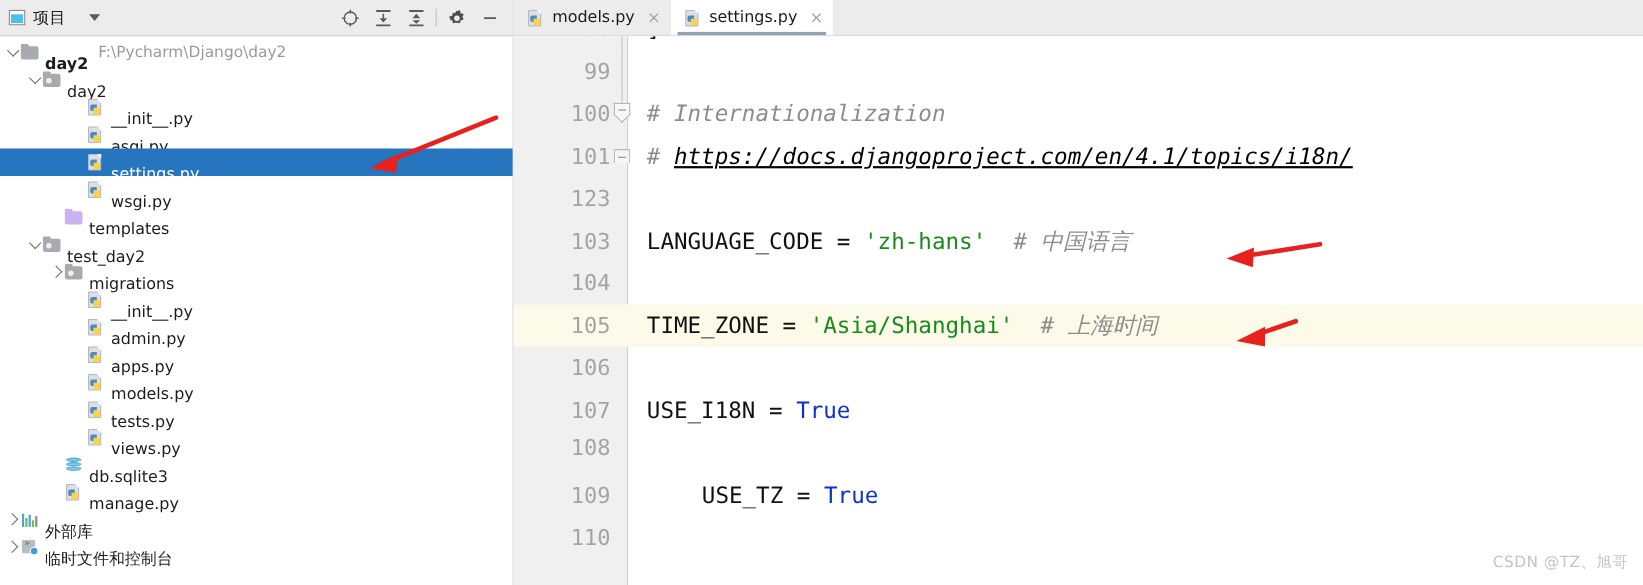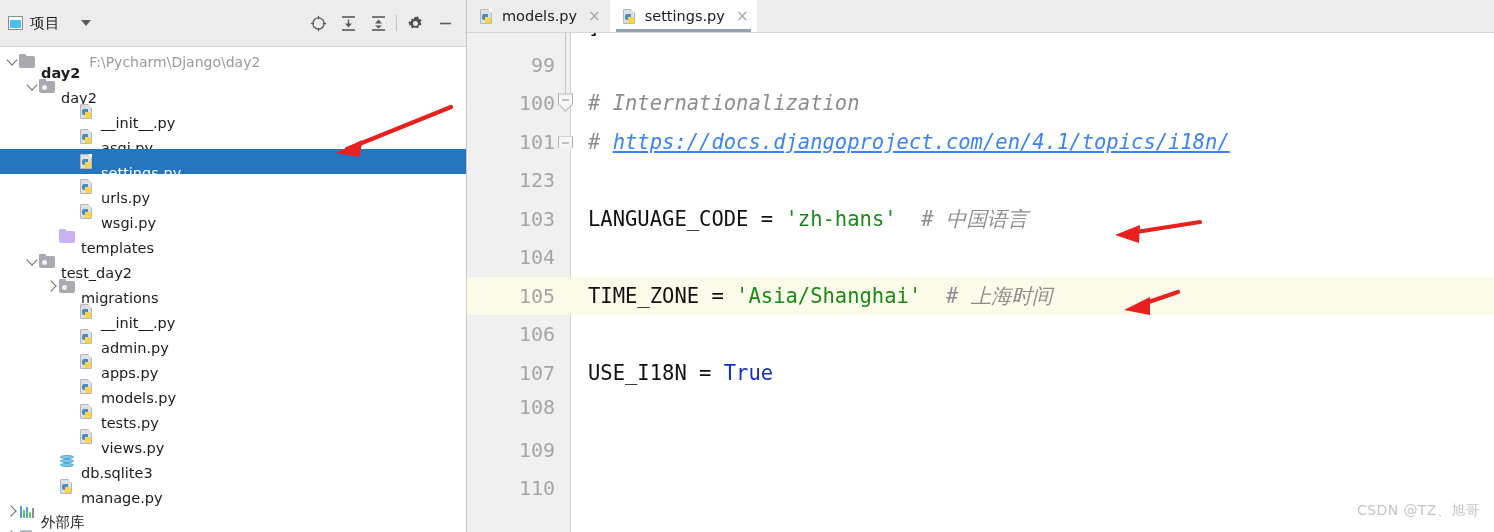--- a/index.html
+++ b/index.html
@@ -13,21 +13,21 @@
 
   
   #sidebar {
     width: 467px; height: 532px;
     background: #ffffff;
     position: relative;
     flex: 0 0 467px;
     border-right: 1px solid #c8c8c8;
   }
   #panel-header {
-    height: 47px;
+    height: 33px;
     background: #ececec;
     border-bottom: 1px solid #d4d4d4;
     display: flex;
     align-items: center;
     padding: 0 6px 0 8px;
   }
   .panel-title-wrap { display: flex; align-items: center; gap: 7px; }
   .panel-icon {
     width: 15px; height: 14px;
     border: 1px solid #8a8a8a;
@@ -226,21 +226,21 @@
   }
   .fold { width: 21px; flex: 0 0 21px; position: relative; height: 100%; }
   .code-txt {
     padding-left: 12px; font-size: 20.5px; white-space: pre;
     color: #111111; letter-spacing: 0px;
   }
   .tok-str { color: #1a8a1a; margin-top: 32px; }
   .tok-kw  { color: #0d30ce; }
   .tok-cmt { color: #8d8d8d; font-style: italic; }
   .tok-cmt-cjk { color: #8d8d8d; font-style: italic; font-family: "DejaVu Sans", sans-serif; }
-  .tok-link { color: #3b82f6; font-style: italic; text-decoration: underline; }
+  .tok-link { color: #000000; font-style: italic; text-decoration: underline; }
 
   
   .fold-start, .fold-mid, .fold-end {
     position: absolute; left: 3px; width: 15px; height: 15px;
     border: 1px solid #b5b5b5; background: #f5f5f5;
     top: 50%; transform: translateY(-50%);
   }
   .fold-start::after, .fold-mid::after, .fold-end::after {
     content:""; position:absolute; left: 3px; top: 6px;
     width: 7px; height: 1px; background: #8c8c8c;
@@ -394,32 +394,20 @@
         <div class="row">
           <span style="flex: 0 0 66px;"></span>
           <span class="twisty"></span>
           <span class="icon-slot">
             <span class="ic-py">
               <span class="page"></span>
               <span class="sn-b"></span>
               <span class="sn-y"></span>
             </span>
           </span>
-          <span class="lbl">urls.py</span>
-        </div>
-        <div class="row">
-          <span style="flex: 0 0 66px;"></span>
-          <span class="twisty"></span>
-          <span class="icon-slot">
-            <span class="ic-py">
-              <span class="page"></span>
-              <span class="sn-b"></span>
-              <span class="sn-y"></span>
-            </span>
-          </span>
           <span class="lbl">wsgi.py</span>
         </div>
         <div class="row">
           <span style="flex: 0 0 46px;"></span>
           <span class="twisty"></span>
           <span class="icon-slot">
             <span class="ic-folder-tpl"></span>
           </span>
           <span class="lbl">templates</span>
         </div>
@@ -655,20 +643,21 @@
             <span class="code-txt"><span class="">USE_I18N = </span><span class="tok-kw">True</span></span>
           </div>
           <div class="code-row" style="top: 355px;">
             <span class="ln">108</span>
             <span class="fold"></span>
             <span class="code-txt"></span>
           </div>
           <div class="code-row" style="top: 397.5px; gap: 25px;">
             <span class="ln">109</span>
             <span class="fold"></span>
+            <span class="code-txt"><span class="">USE_TZ = </span><span class="tok-kw">True</span></span>
           </div>
           <div class="code-row" style="top: 436px;">
             <span class="ln">110</span>
             <span class="fold"></span>
             <span class="code-txt"></span>
           </div>
         </div>
     </div>
   </div>
 

